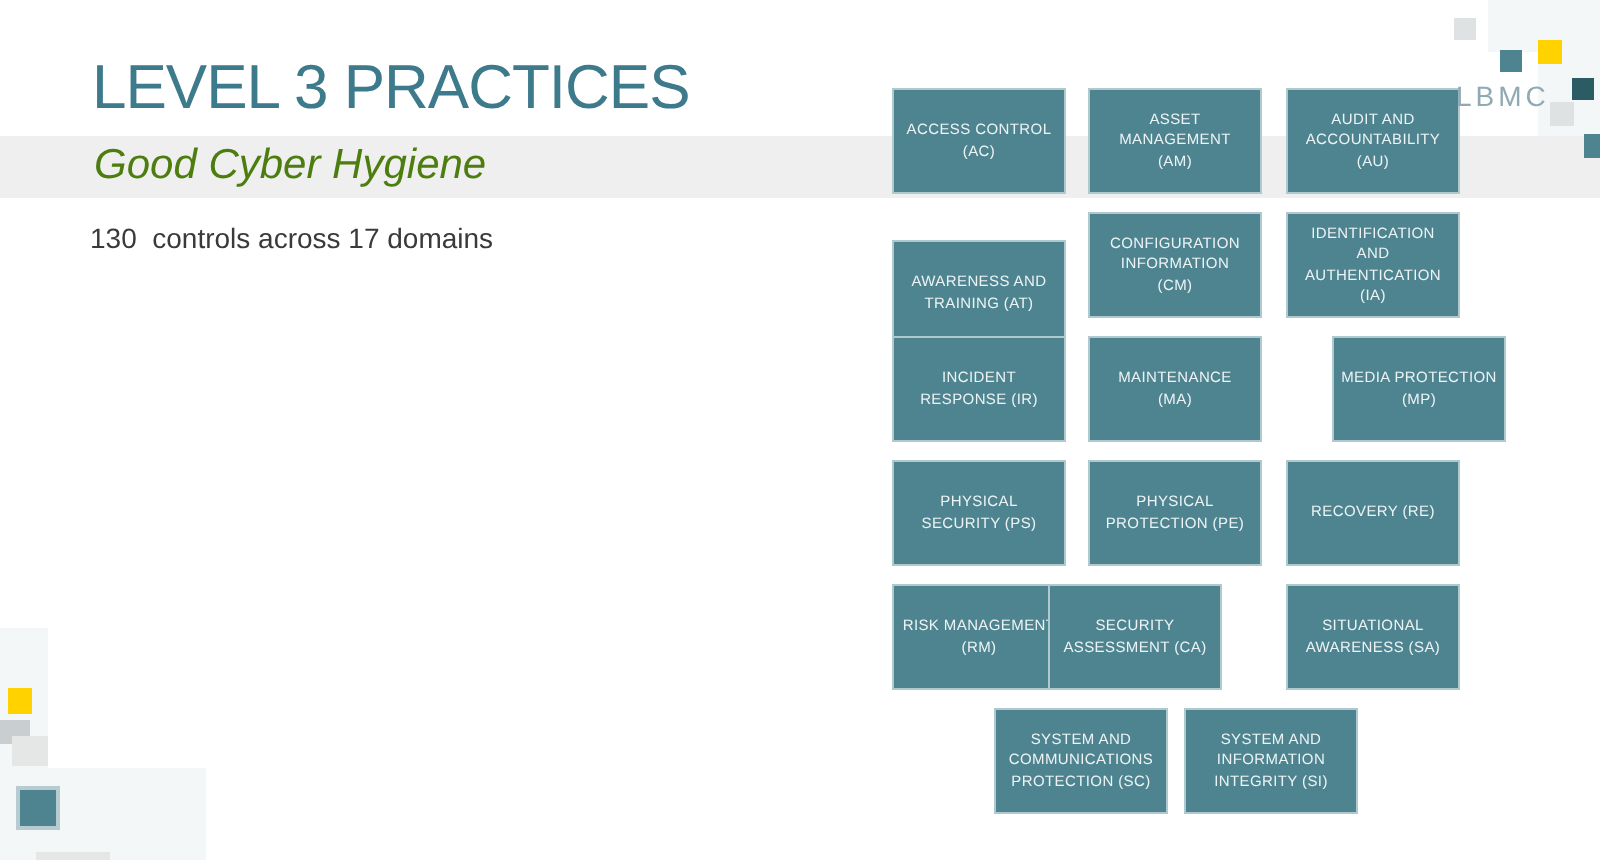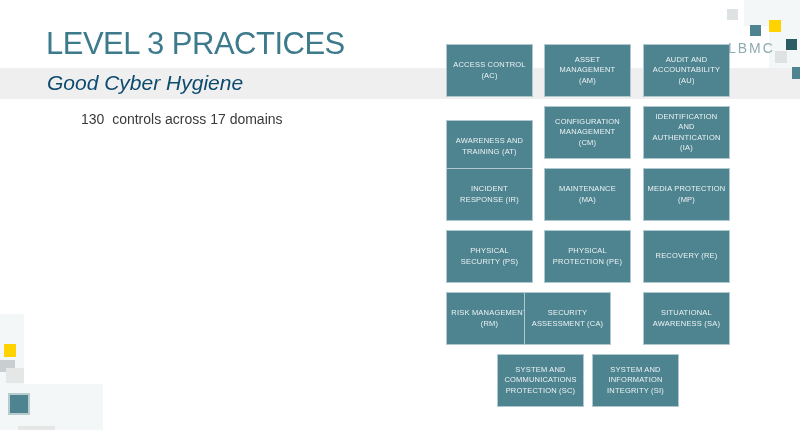--- a/index.html
+++ b/index.html
@@ -11,25 +11,25 @@
   .abs{position:absolute;}
   
   .band{left:0;top:68px;width:800px;height:31px;background:var(--band-gray,#EFEFEF);z-index:1;}
   .title{
     left:46px;top:26px;z-index:2;
     font-size:31px;font-weight:normal;letter-spacing:-0.5px;
     color:var(--title-teal,#3D7A8C);
   }
   .subtitle{
     left:47px;top:71px;z-index:2;
-    font-size:21px;font-style:italic;color:#0c4a6e;
+    font-size:21px;font-style:italic;color:#4d7c0f;
   }
   .desc{
     left:45px;top:111px;z-index:2;
-    font-size:14px;color:#3a3a3a;white-space:pre;margin-left:36px;
+    font-size:14px;color:#3a3a3a;white-space:pre;
   }
   
   .box{
     width:87px;height:53px;z-index:3;box-sizing:border-box;
     background:var(--teal,#4E8490);
     border:1px solid var(--box-border,#AFC9CF);
     color:#ecf3f4;font-size:7.5px;line-height:1.35;letter-spacing:0.2px;
     text-align:center;display:flex;align-items:center;justify-content:center;
     white-space:pre-line;
   }
@@ -65,32 +65,32 @@
   <div class="abs box" style="left:544px;top:44px">ASSET
 MANAGEMENT
 (AM)</div>
   <div class="abs box" style="left:643px;top:44px">AUDIT AND
 ACCOUNTABILITY
 (AU)</div>
 
   <div class="abs box" style="left:446px;top:120px">AWARENESS AND
 TRAINING (AT)</div>
   <div class="abs box" style="left:544px;top:106px">CONFIGURATION
-MANAGEMENT
+INFORMATION
 (CM)</div>
   <div class="abs box" style="left:643px;top:106px">IDENTIFICATION
 AND
 AUTHENTICATION
 (IA)</div>
 
   <div class="abs box" style="left:446px;top:168px">INCIDENT
 RESPONSE (IR)</div>
   <div class="abs box" style="left:544px;top:168px">MAINTENANCE
 (MA)</div>
-  <div class="abs box" style="left:643px;top:168px">MEDIA PROTECTION
+  <div class="abs box" style="left:666px;top:168px">MEDIA PROTECTION
 (MP)</div>
 
   <div class="abs box" style="left:446px;top:230px">PHYSICAL
 SECURITY (PS)</div>
   <div class="abs box" style="left:544px;top:230px">PHYSICAL
 PROTECTION (PE)</div>
   <div class="abs box" style="left:643px;top:230px">RECOVERY (RE)</div>
 
   <div class="abs box" style="left:446px;top:292px">RISK MANAGEMENT
 (RM)</div>

